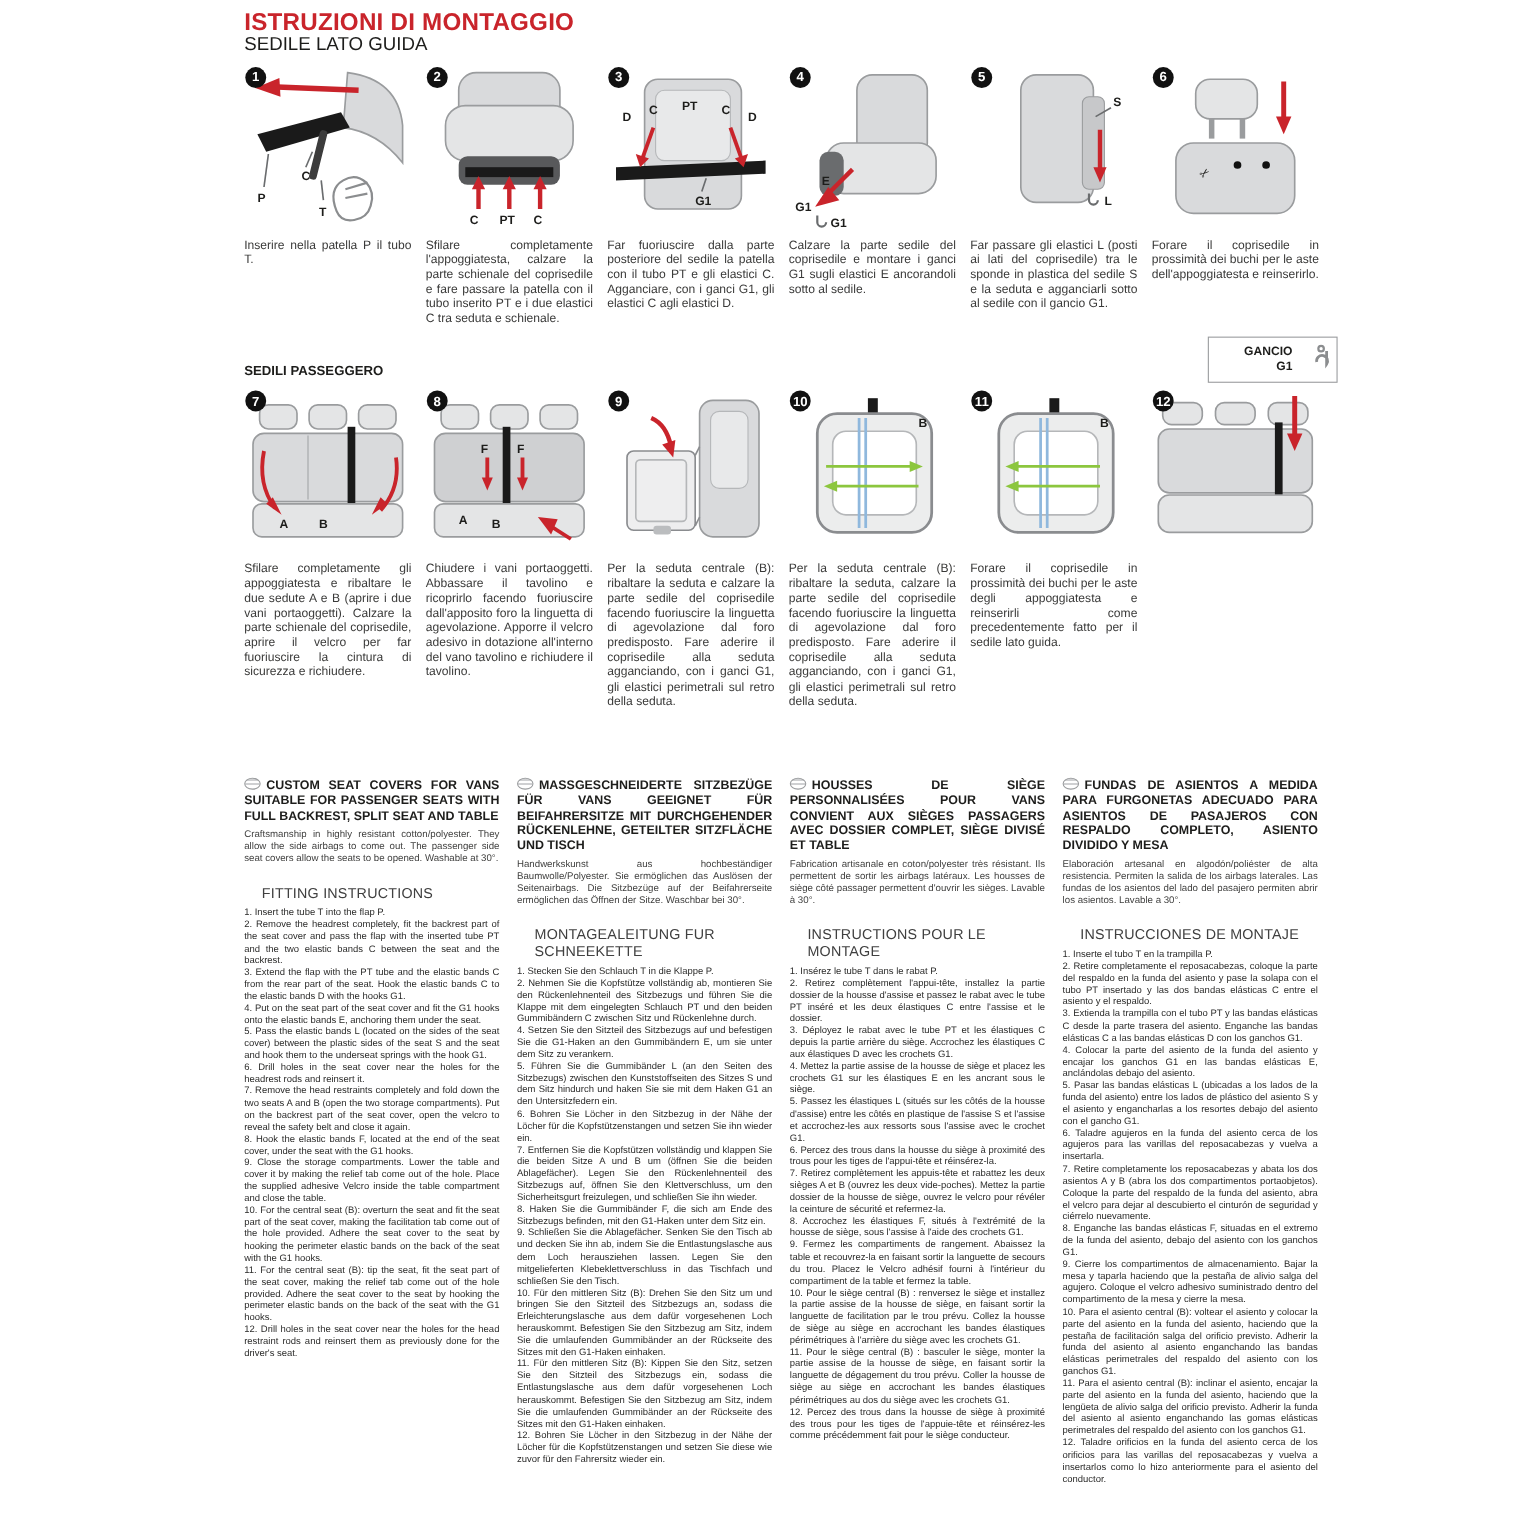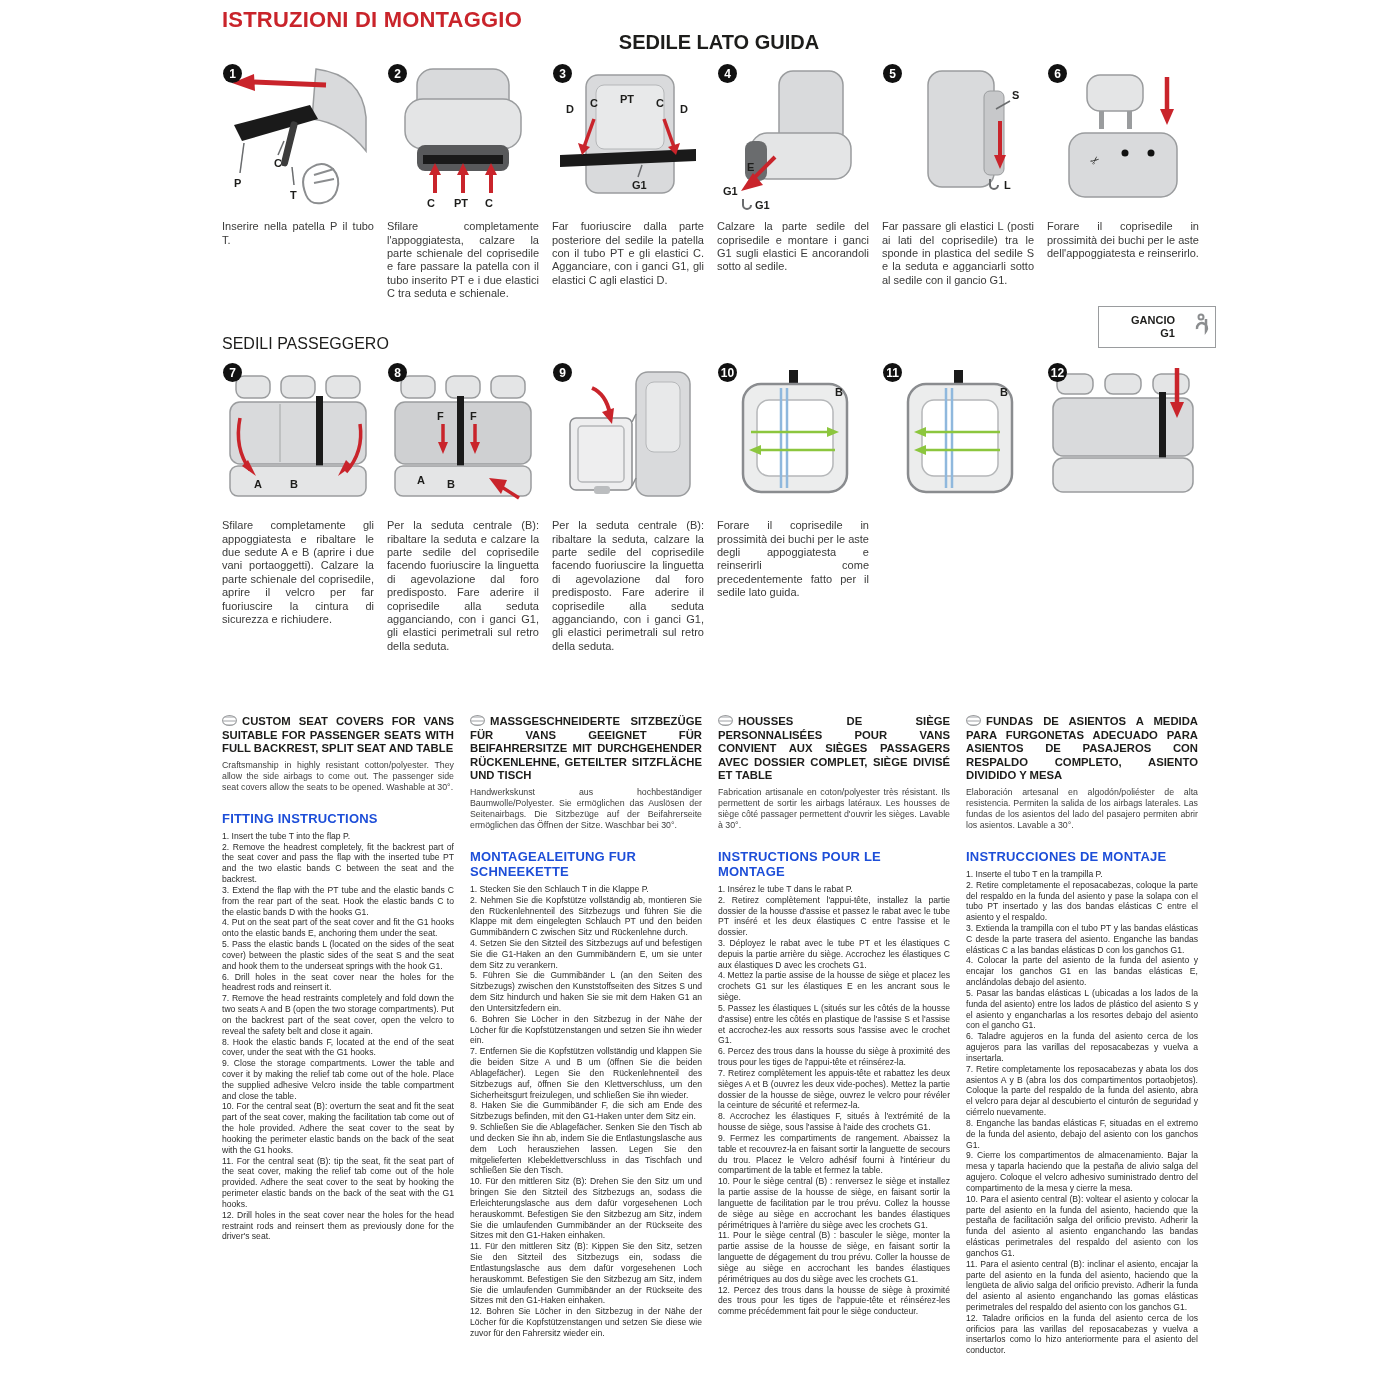--- a/index.html
+++ b/index.html
@@ -1,22 +1,22 @@
 <!DOCTYPE html>
 <html><head>
 <meta charset="utf-8">
 <style>
   html,body { margin:0; padding:0; background:#fff; }
   .sheet { position:relative; width:1340px; height:1400px; background:#ffffff;
            font-family:"Liberation Sans", sans-serif; color:#1d1d1b; overflow:hidden; }
   .content { position:absolute; left:222px; top:8px; width:994px; }
 
   .title    { font-size:22px; font-weight:bold; color:#c9242b; margin:0; line-height:1.05; letter-spacing:.2px; }
-  .subtitle { font-size:20px; font-weight:bold; color:#1d1d1b; margin:0 0 2px 0; line-height:1.1;text-align:center; }
-  .section2-title { font-size:16px; font-weight:normal; color:#1d1d1b; margin:34px 0 0 0; line-height:1.1; }
+  .subtitle { font-size:17px; font-weight:normal; color:#1d1d1b; margin:0 0 2px 0; line-height:1.1; }
+  .section2-title { font-size:12px; font-weight:bold; color:#1d1d1b; margin:34px 0 0 0; line-height:1.1; }
 
   .panel-row { display:flex; gap:13px; margin-top:10px; }
   .panel { position:relative; width:152px; height:150px; flex:0 0 auto; }
   .panel svg { display:block; width:152px; height:150px; }
   .badge { position:absolute; top:1px; left:1px; width:19px; height:19px; border-radius:50%;
            background:#111; color:#fff; font-size:12px; font-weight:bold;
            display:flex; align-items:center; justify-content:center; z-index:2; }
 
   .caption-row { display:flex; gap:13px; margin-top:7px; }
   .caption { width:152px; flex:0 0 auto; font-size:11px; line-height:1.22;
@@ -26,21 +26,21 @@
                 border:1px solid #9a9c9e; background:#fff; display:flex;
                 align-items:center; justify-content:flex-end; gap:18px; padding:0 6px; }
   .gancio-text { text-align:right; font-weight:bold; font-size:11px; line-height:1.15; color:#1d1d1b; }
 
   .lang-grid { display:grid; grid-template-columns:repeat(4,232px); column-gap:16px; margin-top:62px; }
   .lang-header { font-size:11.3px; font-weight:bold; line-height:1.2; text-align:justify; color:#1d1d1b; }
   .flag { display:inline-block; width:13px; height:9px; border:1px solid #9a9c9e; border-radius:50%;
           background:repeating-linear-gradient(180deg,#cfd0d2 0 2px,#ffffff 2px 4px);
           margin-right:5px; vertical-align:-1px; }
   .lang-intro { font-size:8.8px; line-height:1.25; color:#3f3f3e; margin:4px 0 0 0; text-align:justify; }
-  .lang-heading { font-size:13px; font-weight:bold; color:#1d4ed8; margin:18px 0 5px 0; letter-spacing:.2px; }
+  .lang-heading { font-size:13px; font-weight:normal; color:#404040; margin:18px 0 5px 16px; letter-spacing:.2px; }
   .steps p { margin:0; font-size:8.6px; line-height:1.26; text-align:justify; color:#2b2b2a; }
 
   svg text { font-family:"Liberation Sans", sans-serif; font-size:11px; font-weight:bold; fill:#1d1d1b; }
   .seat  { fill:#d9dadc; stroke:#9a9c9e; stroke-width:1.5; }
   .seat2 { fill:#e4e5e6; stroke:#9a9c9e; stroke-width:1.5; }
   .dark  { fill:#1a1a1a; }
   .mid   { fill:#6a6c6e; }
   .red   { stroke:#c9242b; fill:none; }
   .redf  { fill:#c9242b; }
 </style>
@@ -282,20 +282,21 @@
         <rect x="112" y="30" width="7" height="72" class="dark"></rect>
         <rect x="6" y="96" width="140" height="34" rx="10" class="seat2"></rect>
         <line x1="130" y1="6" x2="130" y2="42" class="red" stroke-width="4.5"></line>
         <polygon points="123,40 130,56 137,40" class="redf"></polygon>
       </svg>
     </div>
   </div>
 
   <div class="caption-row">
     <p class="caption">Sfilare completamente gli appoggiatesta e ribaltare le due sedute A e B (aprire i due vani portaoggetti). Calzare la parte schienale del coprisedile, aprire il velcro per far fuoriuscire la cintura di sicurezza e richiudere.</p>
+    <p class="caption">Chiudere i vani portaoggetti. Abbassare il tavolino e ricoprirlo facendo fuoriuscire dall'apposito foro la linguetta di agevolazione. Apporre il velcro adesivo in dotazione all'interno del vano tavolino e richiudere il tavolino.</p>
     <p class="caption">Per la seduta centrale (B): ribaltare la seduta e calzare la parte sedile del coprisedile facendo fuoriuscire la linguetta di agevolazione dal foro predisposto. Fare aderire il coprisedile alla seduta agganciando, con i ganci G1, gli elastici perimetrali sul retro della seduta.</p>
     <p class="caption">Per la seduta centrale (B): ribaltare la seduta, calzare la parte sedile del coprisedile facendo fuoriuscire la linguetta di agevolazione dal foro predisposto. Fare aderire il coprisedile alla seduta agganciando, con i ganci G1, gli elastici perimetrali sul retro della seduta.</p>
     <p class="caption">Forare il coprisedile in prossimità dei buchi per le aste degli appoggiatesta e reinserirli come precedentemente fatto per il sedile lato guida.</p>
   </div>
 
   <div class="lang-grid">
 
     <div class="lang-col">
       <div class="lang-header"><span class="flag"></span><span>CUSTOM SEAT COVERS FOR VANS SUITABLE FOR PASSENGER SEATS WITH FULL BACKREST, SPLIT SEAT AND TABLE</span></div>
       <p class="lang-intro">Craftsmanship in highly resistant cotton/polyester. They allow the side airbags to come out. The passenger side seat covers allow the seats to be opened. Washable at 30°.</p>

